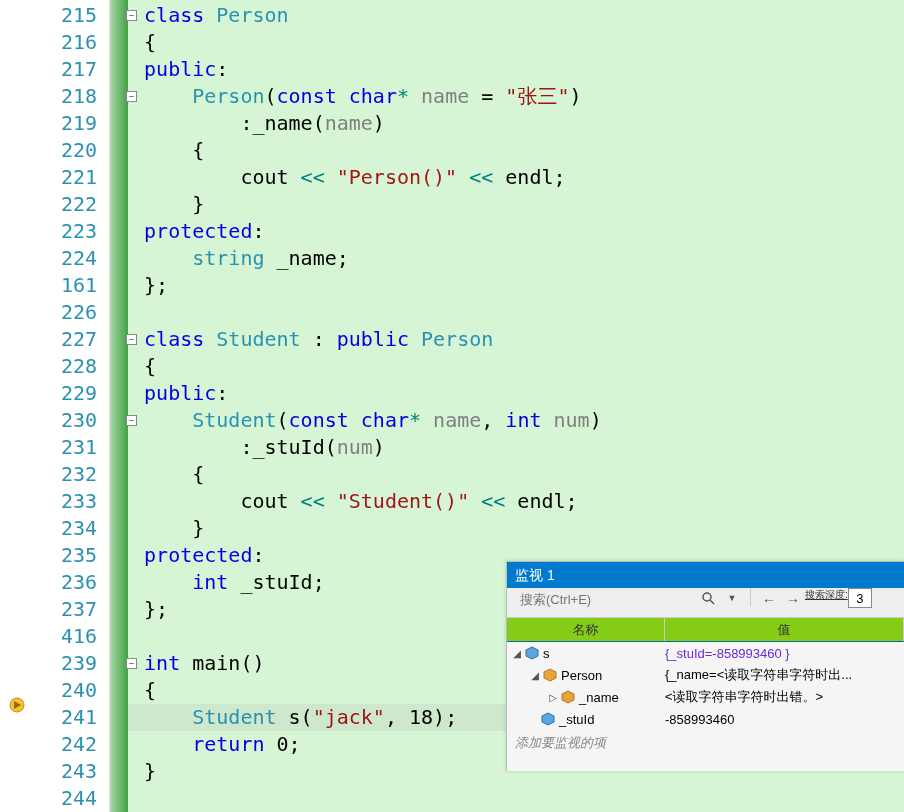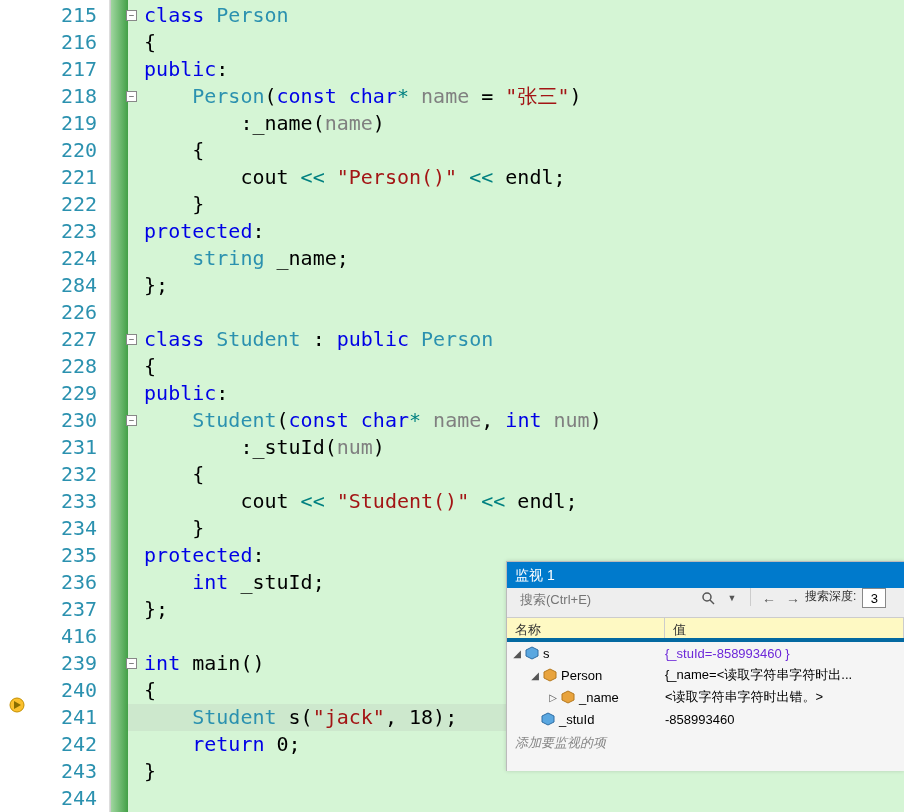--- a/index.html
+++ b/index.html
@@ -136,36 +136,37 @@
   color: #555;
   margin: 0 2px;
 }
 .tb-sep {
   width: 1px;
   height: 18px;
   background: #ccc;
   margin: 0 6px;
 }
 .depth-label {
-  font-size: 12px;
+  font-size: 10px;
   color: #333;
-  margin-right: 6px;
+  text-decoration: underline;
 }
 .depth-input {
   width: 24px;
   border: 1px solid #888;
   font-size: 13px;
   text-align: center;
   height: 20px;
 }
 .watch-header {
   display: flex;
   height: 24px;
-  background: #fef9c3;
-  border-bottom: 4px solid #0369a1;
+  background: #84cc16;
+  border-bottom: 1px solid #0369a1;
+  text-align: center;
 }
 .wh-col {
   padding: 3px 8px;
   font-size: 13px;
   color: #333;
   border-right: 1px solid #ccc;
 }
 .wh-name { width: 158px; }
 .wh-value { flex: 1; }
 .watch-rows { }
@@ -231,21 +232,21 @@
     <div class="line-num">215</div>
     <div class="line-num">216</div>
     <div class="line-num">217</div>
     <div class="line-num">218</div>
     <div class="line-num">219</div>
     <div class="line-num">220</div>
     <div class="line-num">221</div>
     <div class="line-num">222</div>
     <div class="line-num">223</div>
     <div class="line-num">224</div>
-    <div class="line-num">284</div>
+    <div class="line-num">161</div>
     <div class="line-num">226</div>
     <div class="line-num">227</div>
     <div class="line-num">228</div>
     <div class="line-num">229</div>
     <div class="line-num">230</div>
     <div class="line-num">231</div>
     <div class="line-num">232</div>
     <div class="line-num">233</div>
     <div class="line-num">234</div>
     <div class="line-num">235</div>

